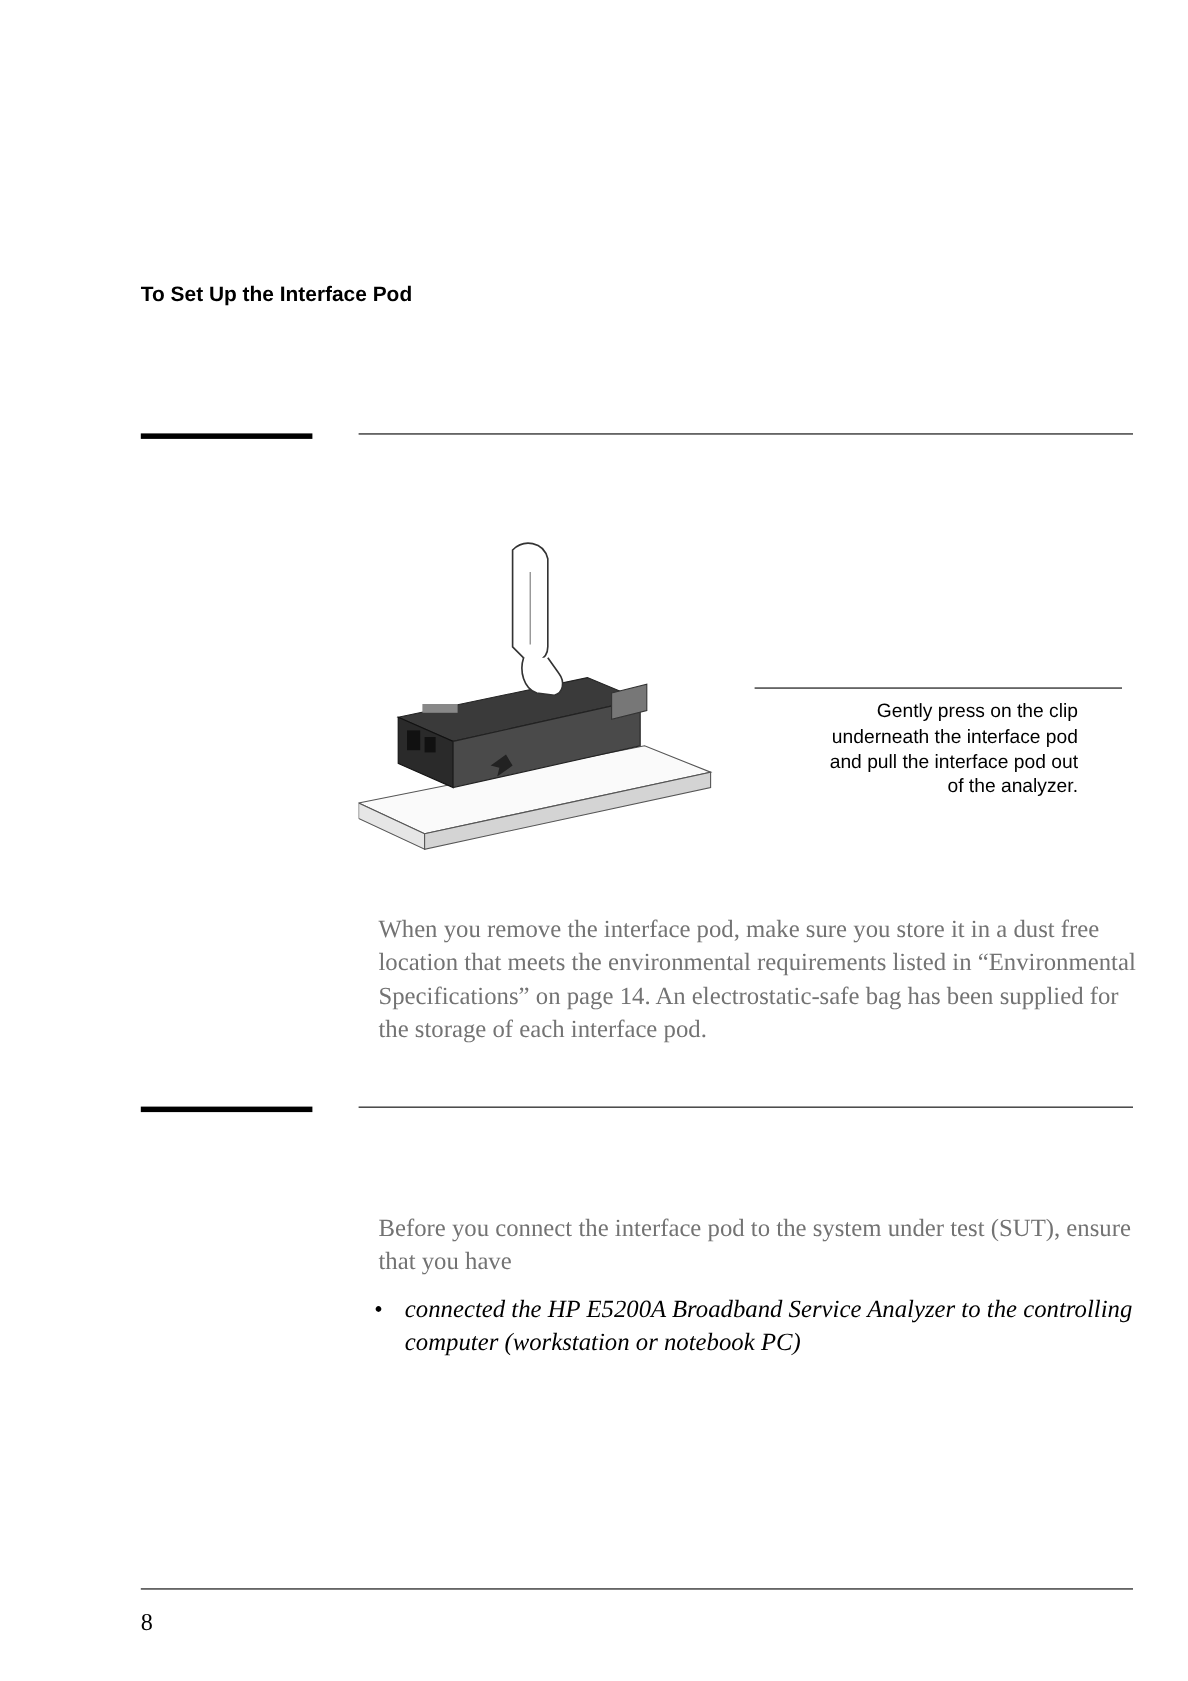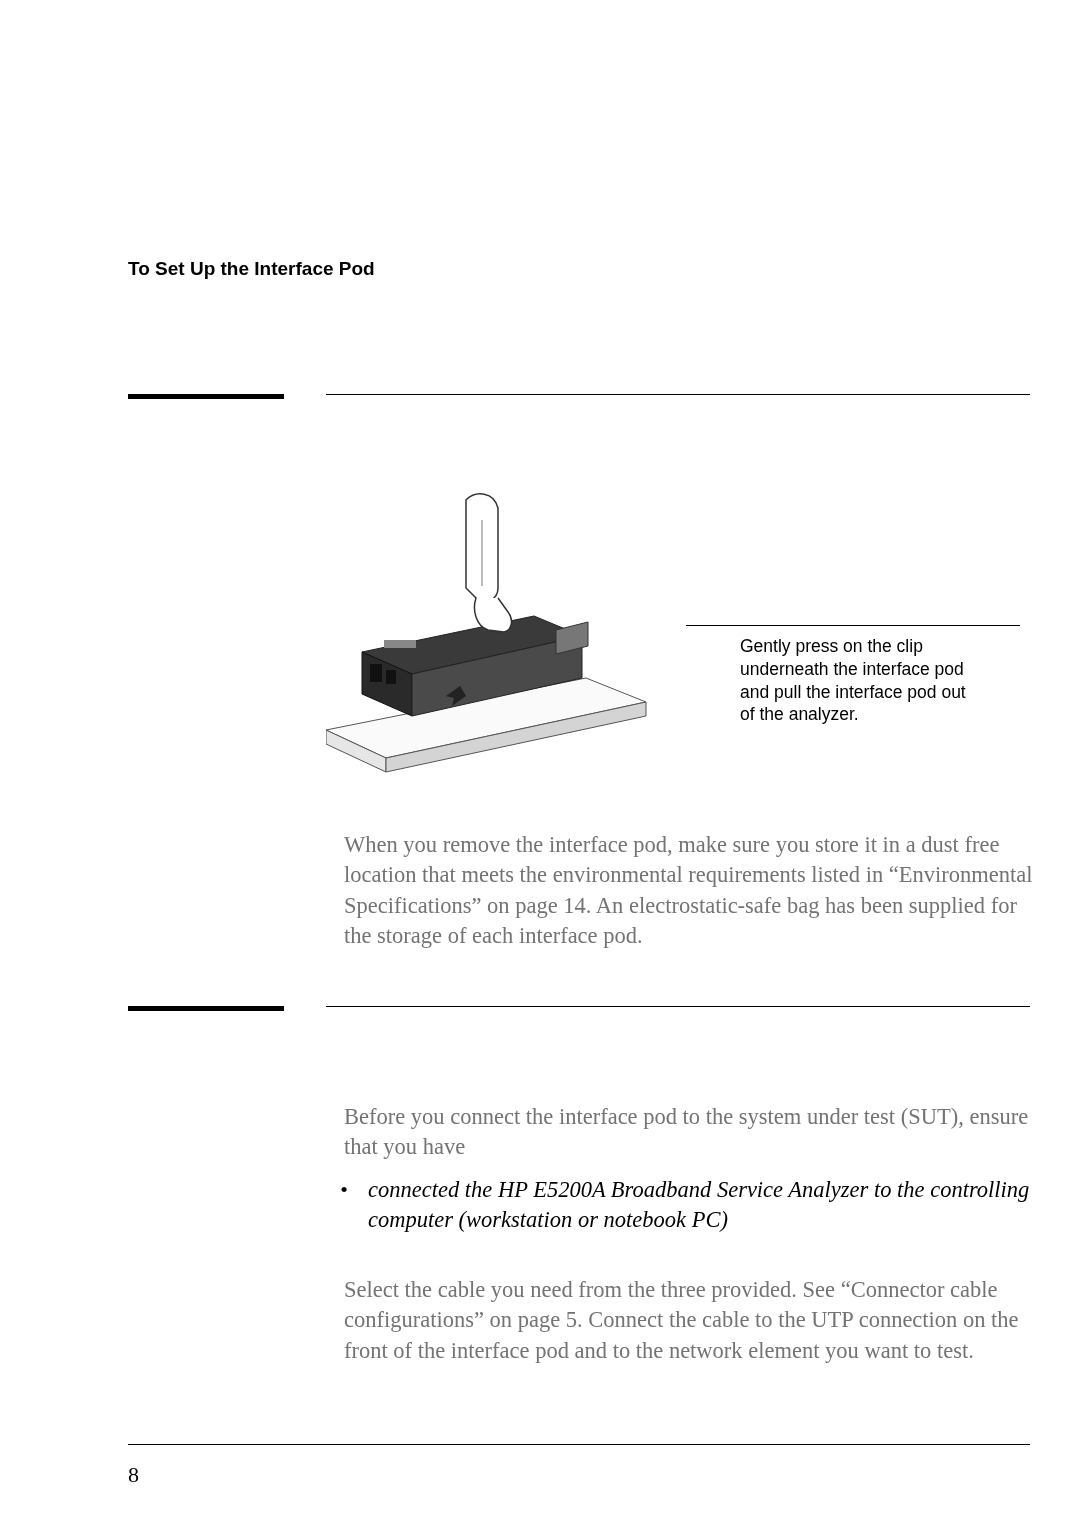--- a/index.html
+++ b/index.html
@@ -55,20 +55,21 @@
   .section-heading.h1 { top: 420px; }
   .section-heading.h2 { top: 1030px; }
 
   
   .illus {
     position: absolute;
     top: 480px;
     left: 326px;
     width: 704px;
     height: 310px;
+    text-align: right;
   }
   .illus svg { width: 340px; height: 300px; display: block; }
   .illus .callout-rule {
     position: absolute;
     top: 145px;
     left: 360px;
     width: 334px;
     height: 1px;
     background: #000;
   }
@@ -180,17 +181,16 @@
 
   <div class="side-rule r2"></div>
   <div class="main-rule r2"></div>
 
   <div class="body-block p2">Before you connect the interface pod to the system under test (SUT), ensure that you have</div>
 
   <ul class="bullets">
     <li>connected the HP E5200A Broadband Service Analyzer to the controlling computer (workstation or notebook PC)</li>
   </ul>
 
-  <div class="body-block p3">Select the cable you need from the three provided. See “Connector cable configurations” on page 5. Connect the cable to the UTP connection on the front of the interface pod and to the network element you want to test.</div>
 
   <div class="footer-rule"></div>
   <div class="page-number">8</div>
 </div>
 
 </body></html>

